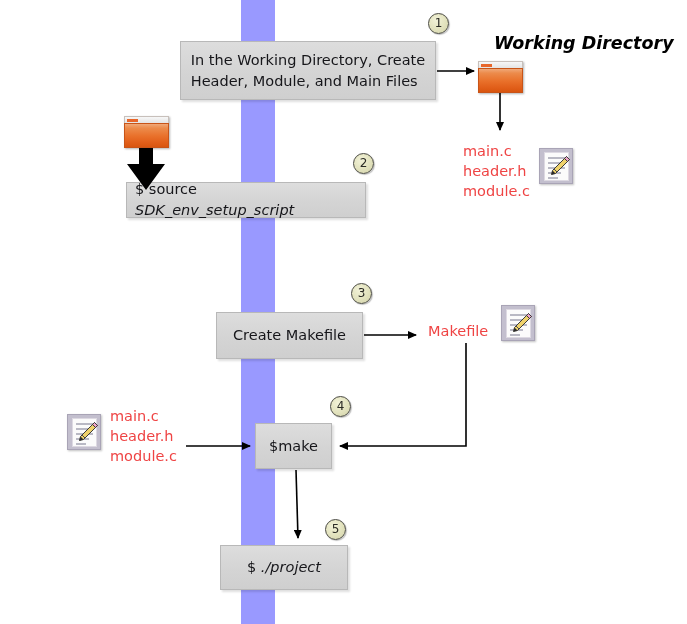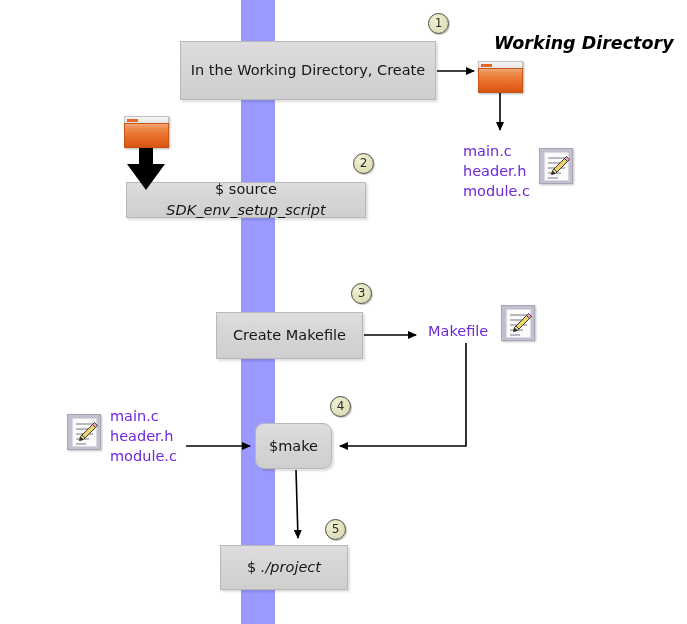--- a/index.html
+++ b/index.html
@@ -36,33 +36,32 @@
   
   .pbox {
     position: absolute;
     z-index: 4;
     background: linear-gradient(to bottom, #dddddd 0%, #d4d4d4 55%, #cfcfcf 100%);
     border: 1px solid #b8b8b8;
     box-shadow: 2px 2px 2px rgba(0,0,0,0.13);
     display: flex;
     align-items: center;
     justify-content: center;
-    text-align: center;
     color: #16161a;
     font-size: 14.5px;
     line-height: 21px;
     box-sizing: border-box;
   }
   .pbox .txt { display: block; padding: 0 8px; }
   .pbox .ital { font-style: italic; }
 
   #box-create-files { left: 180px; top: 41px;  width: 256px; height: 59px; }
   #box-source       { left: 126px; top: 182px; width: 240px; height: 36px; }
   #box-create-mk    { left: 216px; top: 312px; width: 147px; height: 47px; }
-  #box-make         { left: 255px; top: 423px; width: 77px;  height: 46px; border-radius: 9px; }
+  #box-make         { left: 255px; top: 423px; width: 77px;  height: 46px; }
   #box-project      { left: 220px; top: 545px; width: 128px; height: 45px; }
 
   
   .step {
     position: absolute;
     width: 21px;
     height: 21px;
     border-radius: 50%;
     background: radial-gradient(circle at 38% 33%, #f2f2d8 0%, #e2e2bd 55%, #d2d2aa 100%);
     border: 1.6px solid #4a4a42;
@@ -91,21 +90,21 @@
     z-index: 6;
   }
   #hd-sdk { left: 22px;  top: 88px; }
   #hd-wd  { left: 494px; top: 33px; }
 
   
   .plabel {
     position: absolute;
     font-size: 14.5px;
     line-height: 20px;
-    color: #6d28d9;
+    color: #ef4444;
     white-space: pre;
     z-index: 6;
   }
   #files-right { left: 463px; top: 141px; }
   #files-left  { left: 110px; top: 406px; }
   #lbl-makefile{ left: 428px; top: 321px; font-size: 14.5px; }
 
   
   .winicon {
     position: absolute;
@@ -218,20 +217,21 @@
     <line x1="296" y1="470" x2="298" y2="538" stroke="#000" stroke-width="1.6" marker-end="url(#ah)"></line>
   </svg>
 
   <svg class="fatarrow" id="arrow-sdk-down" viewBox="0 0 50 54" xmlns="http://www.w3.org/2000/svg">
     <path d="M17,0 L31,0 L31,28 L43,28 L24,54 L5,28 L17,28 Z" fill="#000"></path>
   </svg>
 
   <div class="pbox" id="box-create-files">
     <span class="txt">
       <span>In the Working Directory, Create</span><br>
+      <span>Header, Module, and Main Files</span>
     </span>
   </div>
 
   <div class="pbox" id="box-source">
     <span class="txt"><span>$ source </span><span class="ital">SDK_env_setup_script</span></span>
   </div>
 
   <div class="pbox" id="box-create-mk">
     <span class="txt">Create Makefile</span>
   </div>

